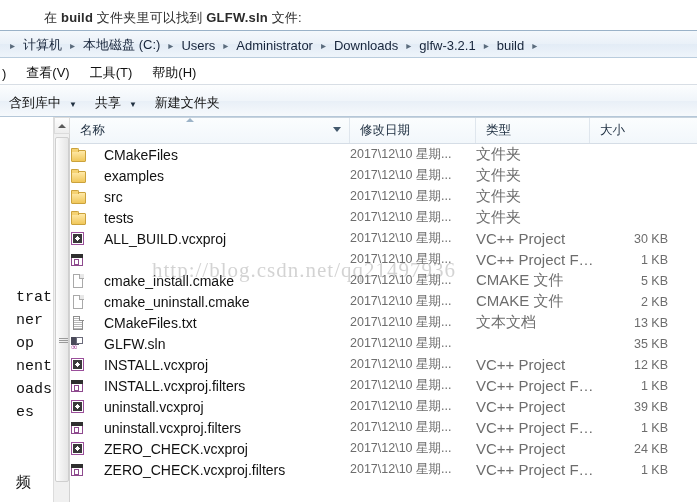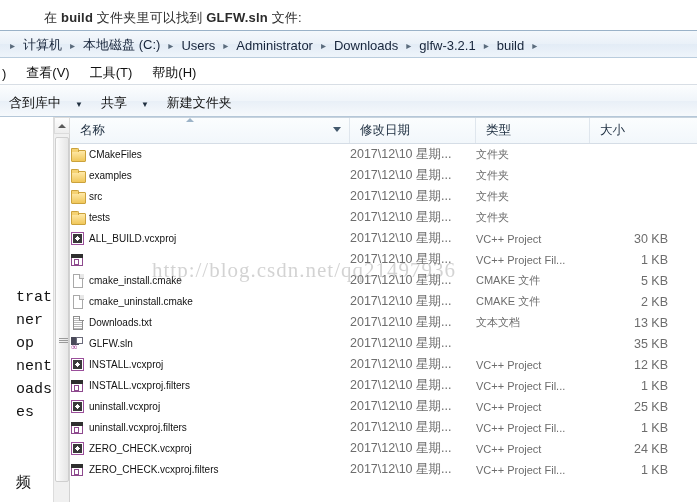--- a/index.html
+++ b/index.html
@@ -66,21 +66,21 @@
     background: linear-gradient(to bottom, #fcfdfe 0%, #f0f5fa 50%, #e8eff7 51%, #f6f9fc 100%);
     border-bottom: 1px solid #b5c7d8;
     box-sizing: border-box;
   }
   .toolbar .titems {
     position: absolute; left: 0; top: 7px;
     display: flex; align-items: center; white-space: nowrap;
   }
   .tb-btn {
     font-size: 13px; color: #101010;
-    padding: 2px 9px; display: flex; align-items: center; gap: 14px;
+    padding: 2px 9px; display: flex; align-items: center; gap: 8px;
   }
   .caret { font-size: 8px; color: #203040; position: relative; top: 1px; }
   .caret::before { content: "\25BC"; }
 
   
   .navpane {
     position: absolute; left: 0; top: 117px; width: 53px; height: 385px;
     background: #ffffff; overflow: hidden;
   }
   .nav-item {
@@ -153,30 +153,30 @@
     border-top: 5px solid #44596d;
   }
 
   .rows { position: absolute; left: 0; top: 26px; width: 627px; }
   .row {
     position: relative; height: 21px;
     display: flex; align-items: center;
   }
   .cell-name {
     position: absolute; left: 0; width: 270px;
-    display: flex; align-items: center; gap: 3px;
-    font-size: 10px; color: #111111; white-space: nowrap;
+    display: flex; align-items: center; gap: 18px;
+    font-size: 14px; color: #111111; white-space: nowrap;
   }
   .cell-date {
     position: absolute; left: 280px; width: 120px;
     font-size: 12.5px; color: #6d6d6d; white-space: nowrap;
   }
   .cell-type {
     position: absolute; left: 406px; width: 120px;
-    font-size: 11px; color: #6d6d6d; white-space: nowrap;
+    font-size: 15px; color: #6d6d6d; white-space: nowrap;
     overflow: hidden; text-overflow: ellipsis;
   }
   .cell-size {
     position: absolute; left: 520px; width: 78px;
     text-align: right;
     font-size: 12.5px; color: #6d6d6d; white-space: nowrap;
   }
 
   
   .ficon { width: 16px; height: 16px; flex: 0 0 16px; position: relative; }
@@ -440,21 +440,21 @@
             <span class="ficon ic-page"></span>
             <span>cmake_uninstall.cmake</span>
           </div>
           <div class="cell-date">2017\12\10 星期...</div>
           <div class="cell-type">CMAKE 文件</div>
           <div class="cell-size">2 KB</div>
         </div>
         <div class="row">
           <div class="cell-name">
             <span class="ficon ic-txt"></span>
-            <span>Downloads.txt</span>
+            <span>CMakeFiles.txt</span>
           </div>
           <div class="cell-date">2017\12\10 星期...</div>
           <div class="cell-type">文本文档</div>
           <div class="cell-size">13 KB</div>
         </div>
         <div class="row">
           <div class="cell-name">
             <span class="ficon ic-sln">
               <i></i>
             </span>
@@ -483,21 +483,21 @@
           <div class="cell-type">VC++ Project Fil...</div>
           <div class="cell-size">1 KB</div>
         </div>
         <div class="row">
           <div class="cell-name">
             <span class="ficon ic-vcxproj"></span>
             <span>uninstall.vcxproj</span>
           </div>
           <div class="cell-date">2017\12\10 星期...</div>
           <div class="cell-type">VC++ Project</div>
-          <div class="cell-size">25 KB</div>
+          <div class="cell-size">39 KB</div>
         </div>
         <div class="row">
           <div class="cell-name">
             <span class="ficon ic-filters">
               <i></i>
             </span>
             <span>uninstall.vcxproj.filters</span>
           </div>
           <div class="cell-date">2017\12\10 星期...</div>
           <div class="cell-type">VC++ Project Fil...</div>

